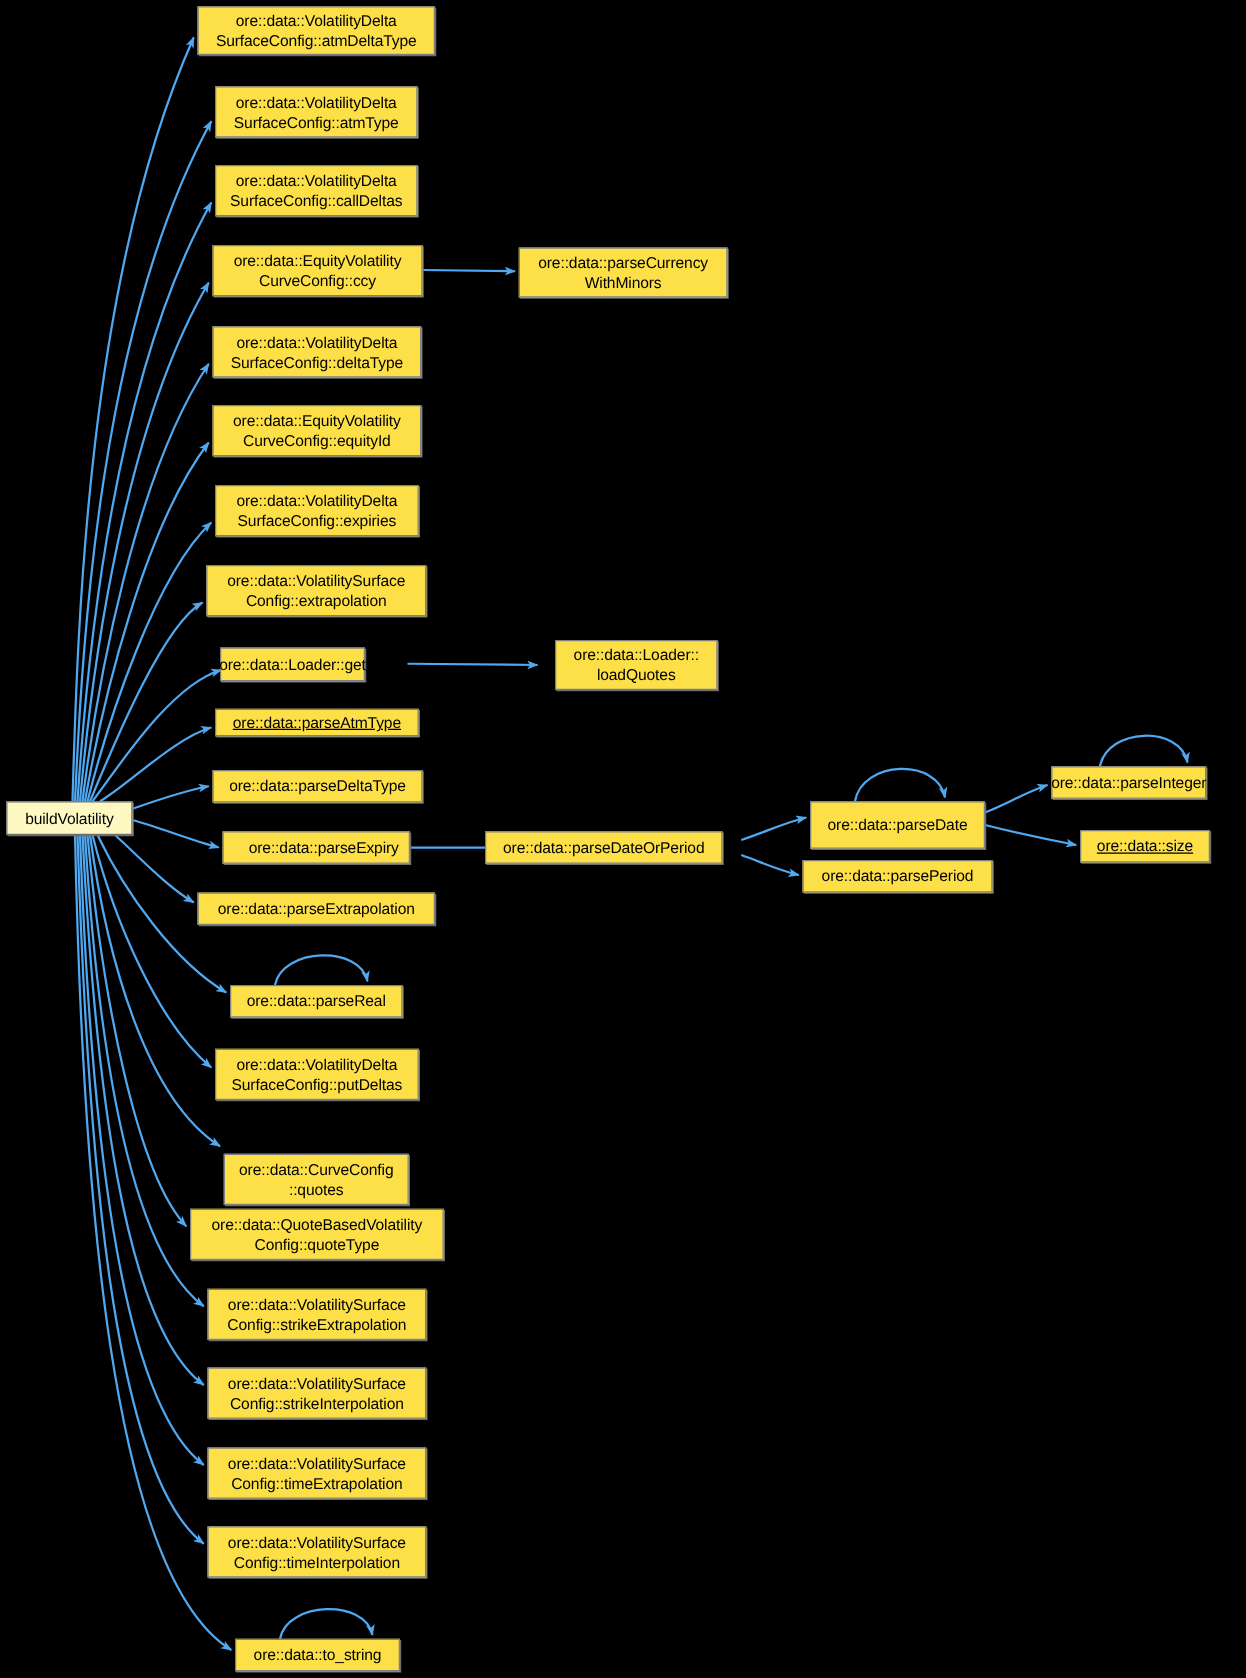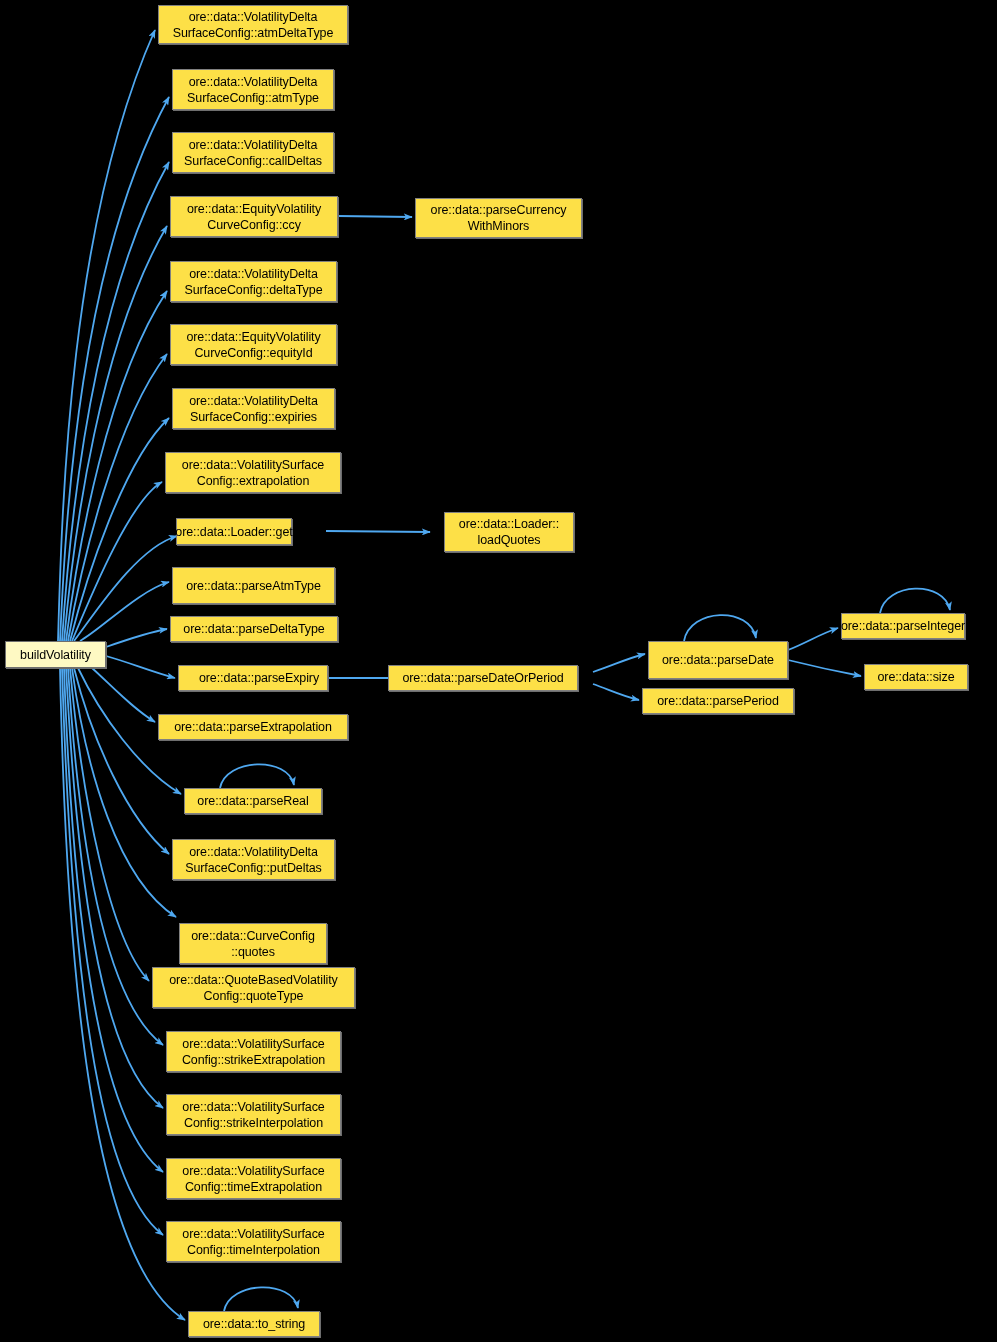--- a/index.html
+++ b/index.html
@@ -106,28 +106,28 @@
 SurfaceConfig::deltaType</div>
       <div class="node" style="left: 170px; top: 324px; width: 167px; height: 41px;">ore::data::EquityVolatility
 CurveConfig::equityId</div>
       <div class="node" style="left: 172px; top: 388px; width: 163px; height: 41px;">ore::data::VolatilityDelta
 SurfaceConfig::expiries</div>
       <div class="node" style="left: 165px; top: 452px; width: 176px; height: 41px;">ore::data::VolatilitySurface
 Config::extrapolation</div>
       <div class="node" style="left: 176px; top: 518px; width: 116px; height: 27px;">ore::data::Loader::get</div>
       <div class="node" style="left: 433px; top: 512px; width: 130px; height: 40px; margin-left: 11px;">ore::data::Loader::
 loadQuotes</div>
-      <div class="node" style="left: 172px; top: 567px; width: 163px; height: 37px;">ore::data::parseAtmType</div>
+      <div class="node" style="left: 172px; top: 567px; width: 163px; height: 22px; text-decoration: underline;">ore::data::parseAtmType</div>
       <div class="node" style="left: 170px; top: 616px; width: 168px; height: 26px;">ore::data::parseDeltaType</div>
       <div class="node" style="left: 178px; top: 665px; width: 150px; height: 26px; padding-left: 12px;">ore::data::parseExpiry</div>
       <div class="node" style="left: 388px; top: 665px; width: 190px; height: 26px;">ore::data::parseDateOrPeriod</div>
       <div class="node" style="left: 648px; top: 641px; width: 140px; height: 38px;">ore::data::parseDate</div>
       <div class="node" style="left: 642px; top: 688px; width: 152px; height: 26px;">ore::data::parsePeriod</div>
       <div class="node" style="left: 841px; top: 613px; width: 124px; height: 26px;">ore::data::parseInteger</div>
-      <div class="node" style="left: 864px; top: 664px; width: 104px; height: 26px;">ore::data::size</div>
+      <div class="node" style="left: 864px; top: 664px; width: 104px; height: 26px; text-decoration: underline;">ore::data::size</div>
       <div class="node" style="left: 158px; top: 714px; width: 190px; height: 26px;">ore::data::parseExtrapolation</div>
       <div class="node" style="left: 184px; top: 788px; width: 138px; height: 26px;">ore::data::parseReal</div>
       <div class="node" style="left: 172px; top: 839px; width: 163px; height: 41px;">ore::data::VolatilityDelta
 SurfaceConfig::putDeltas</div>
       <div class="node" style="left: 179px; top: 903px; width: 148px; height: 41px; margin-top: 20px;">ore::data::CurveConfig
 ::quotes</div>
       <div class="node" style="left: 152px; top: 967px; width: 203px; height: 41px;">ore::data::QuoteBasedVolatility
 Config::quoteType</div>
       <div class="node" style="left: 166px; top: 1031px; width: 175px; height: 41px;">ore::data::VolatilitySurface
 Config::strikeExtrapolation</div>

